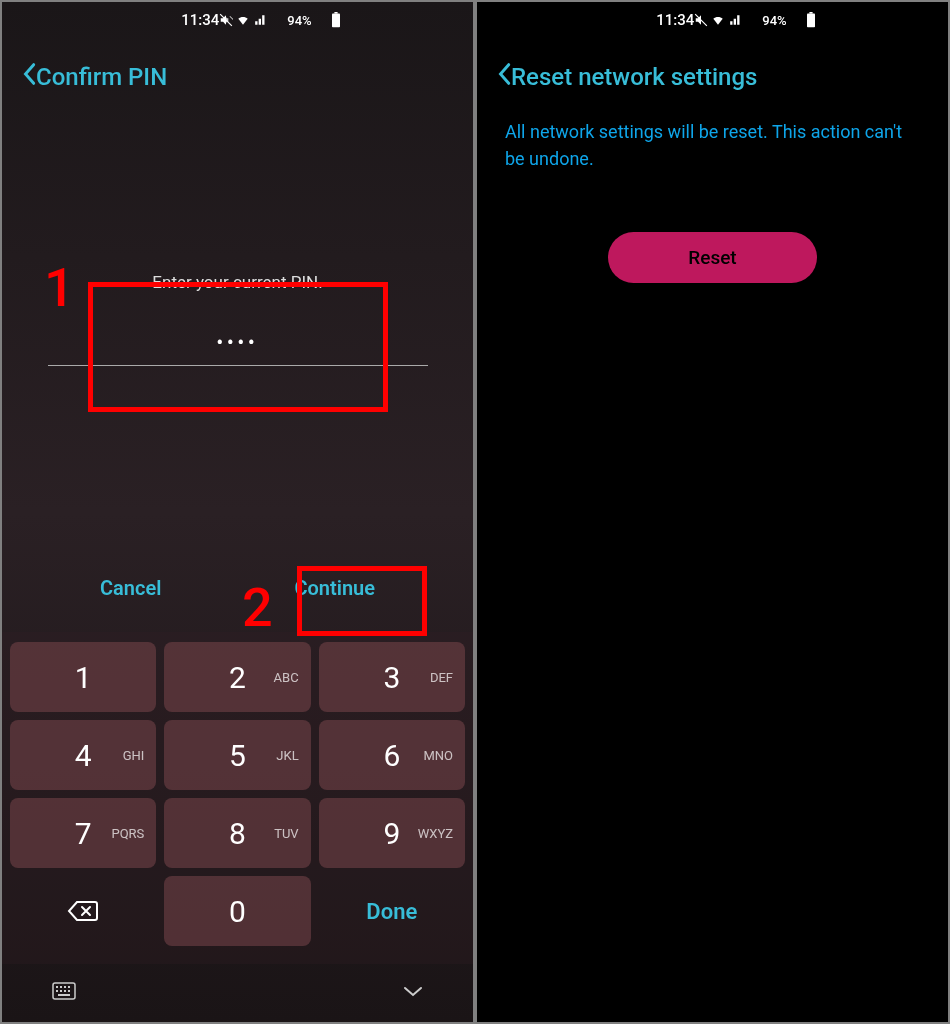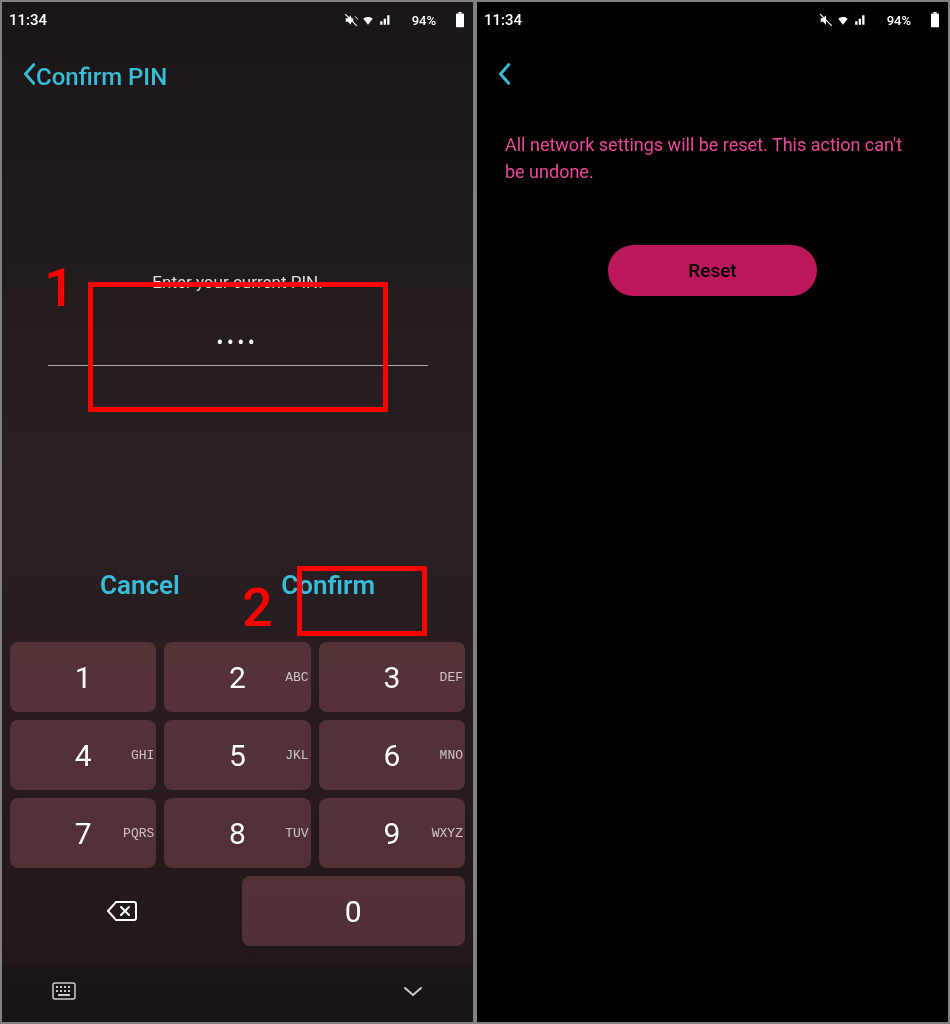--- a/index.html
+++ b/index.html
@@ -1,54 +1,54 @@
 <!DOCTYPE html>
 <html><head>
 <meta charset="utf-8">
 <style>
   * { margin: 0; padding: 0; box-sizing: border-box; font-family: -apple-system, Roboto, Arial, sans-serif; }
   body { background: #808080; display: flex; gap: 4px; padding: 2px; width: 950px; height: 1024px; }
   .phone { flex: 1; background: #000; display: flex; flex-direction: column; position: relative; overflow: hidden; }
   .phone.left { background: linear-gradient(180deg, #1a1618 0%, #2a2024 50%, #1a1416 100%); }
 
-  .status-bar { display: flex; justify-content: space-between; align-items: center; padding: 8px 7px; color: #fff; font-size: 15px; font-weight: 500; height: 36px; }
+  .status-bar { display: flex; justify-content: center; align-items: center; padding: 8px 0; color: #fff; font-size: 15px; font-weight: 500; height: 36px; margin-left: 48px; }
   .status-right { display: flex; align-items: center; gap: 18px; font-size: 13px; }
   .status-icons { display: flex; align-items: center; gap: 2px; }
 
   .header { display: flex; align-items: center; padding: 24px 20px 20px; }
   .back-btn { color: #38BDD8; font-size: 24px; font-weight: 300; cursor: pointer; }
   .header-title { color: #38BDD8; font-size: 24px; font-weight: 500; }
 
   .pin-body { flex: 1; display: flex; flex-direction: column; align-items: center; padding: 0 30px; position: relative; }
   .pin-prompt { color: #ddd; font-size: 17px; margin-top: 160px; }
   .pin-dots { color: #fff; font-size: 18px; letter-spacing: 4px; margin-top: 40px; font-weight: bold; }
   .pin-line { width: 380px; height: 1px; background: #aaa; margin-top: 12px; }
 
   .marker1 { position: absolute; left: 42px; top: 254px; color: #ff0000; font-size: 54px; font-weight: 500; pointer-events: none; }
   .red-box1 { position: absolute; left: 86px; top: 280px; width: 300px; height: 130px; border: 5px solid #ff0000; pointer-events: none; }
   .marker2 { position: absolute; left: 240px; top: 574px; color: #ff0000; font-size: 54px; font-weight: 500; pointer-events: none; }
   .red-box2 { position: absolute; left: 295px; top: 564px; width: 130px; height: 70px; border: 5px solid #ff0000; pointer-events: none; }
 
   .action-row { display: flex; justify-content: space-between; width: 100%; padding: 0 60px; margin-bottom: 20px; margin-top: auto; }
-  .action-btn { color: #38BDD8; font-size: 26px; font-weight: 600; cursor: pointer; padding: 12px 8px; }
+  .action-btn { color: #38BDD8; font-size: 20px; font-weight: 600; cursor: pointer; padding: 12px 8px; }
 
   .keypad { background: rgba(50,30,35,0.3); padding: 10px 8px; }
   .keypad-row { display: flex; gap: 8px; margin-bottom: 8px; }
   .key { flex: 1; height: 70px; background: rgba(120,70,75,0.55); border-radius: 8px; display: flex; align-items: center; justify-content: center; cursor: pointer; position: relative; }
   .key-digit { color: #fff; font-size: 30px; font-weight: 400; }
-  .key-letters { position: absolute; right: 2px; color: rgba(255,255,255,0.7); font-size: 13px; font-family: Liberation Mono, monospace; }
+  .key-letters { position: absolute; right: 12px; color: rgba(255,255,255,0.7); font-size: 13px; }
   .key.transparent { background: transparent; }
   .key-done { color: #38BDD8; font-size: 22px; font-weight: 600; }
   .key-backspace svg { width: 32px; height: 24px; }
 
   .bottom-bar { display: flex; justify-content: space-between; padding: 18px 50px; }
   .bottom-icon { color: #ccc; cursor: pointer; }
 
   .reset-body { padding: 0 28px; }
-  .reset-text { color: #ec4899; font-size: 18px; line-height: 1.5; margin-top: 19px; }
+  .reset-text { color: #0ea5e9; font-size: 18px; line-height: 1.5; margin-top: 6px; }
   .reset-btn-wrap { display: flex; justify-content: center; margin-top: 60px; }
   .reset-btn { background: #be185d; color: #000; font-size: 19px; font-weight: 500; padding: 14px 80px; border-radius: 30px; cursor: pointer; border: none; }
 </style>
 </head>
 <body>
 
 <div class="phone left">
   <div class="status-bar">
     <span>11:34</span>
     <span class="status-right">
@@ -82,21 +82,21 @@
     <span class="header-title">Confirm PIN</span>
   </div>
 
   <div class="pin-body">
     <div class="pin-prompt">Enter your current PIN.</div>
     <div class="pin-dots">••••</div>
     <div class="pin-line"></div>
 
     <div class="action-row">
       <span class="action-btn">Cancel</span>
-      <span class="action-btn">Confirm</span>
+      <span class="action-btn">Continue</span>
     </div>
   </div>
 
   <div class="marker1">1</div>
   <div class="red-box1"></div>
   <div class="marker2">2</div>
   <div class="red-box2"></div>
 
   <div class="keypad">
     <div id="keypad-rows">
@@ -144,20 +144,23 @@
       </div>
     <div class="keypad-row">
       <div class="key transparent key-backspace">
         <svg viewBox="0 0 32 24">
             <path d="M10 3h18a2 2 0 012 2v14a2 2 0 01-2 2H10L2 12l8-9z" fill="none" stroke="#fff" stroke-width="2"></path>
             <path d="M15 8l8 8M23 8l-8 8" stroke="#fff" stroke-width="2" stroke-linecap="round"></path>
           </svg>
       </div>
       <div class="key">
           <span class="key-digit">0</span>
+        </div>
+      <div class="key transparent">
+          <span class="key-done">Done</span>
         </div>
     </div>
   </div>
 
   <div class="bottom-bar">
     <span class="bottom-icon">
       <svg width="24" height="18" viewBox="0 0 24 18">
           <rect x="1" y="1" width="22" height="16" rx="2" fill="none" stroke="#ccc" stroke-width="1.5"></rect>
           <rect x="4" y="4" width="2" height="2" fill="#ccc"></rect>
           <rect x="8" y="4" width="2" height="2" fill="#ccc"></rect>
@@ -201,20 +204,21 @@
         </svg>
     </span>
   </div>
 
   <div class="header">
     <span class="back-btn">
       <svg width="14" height="24" viewBox="0 0 12 20">
           <path d="M10 2L3 10l7 8" stroke="#38BDD8" stroke-width="2.5" fill="none" stroke-linecap="round"></path>
         </svg>
     </span>
+    <span class="header-title">Reset network settings</span>
   </div>
 
   <div class="reset-body">
     <p class="reset-text">All network settings will be reset. This action can't be undone.</p>
     <div class="reset-btn-wrap">
       <button class="reset-btn">Reset</button>
     </div>
   </div>
 
 </div>

